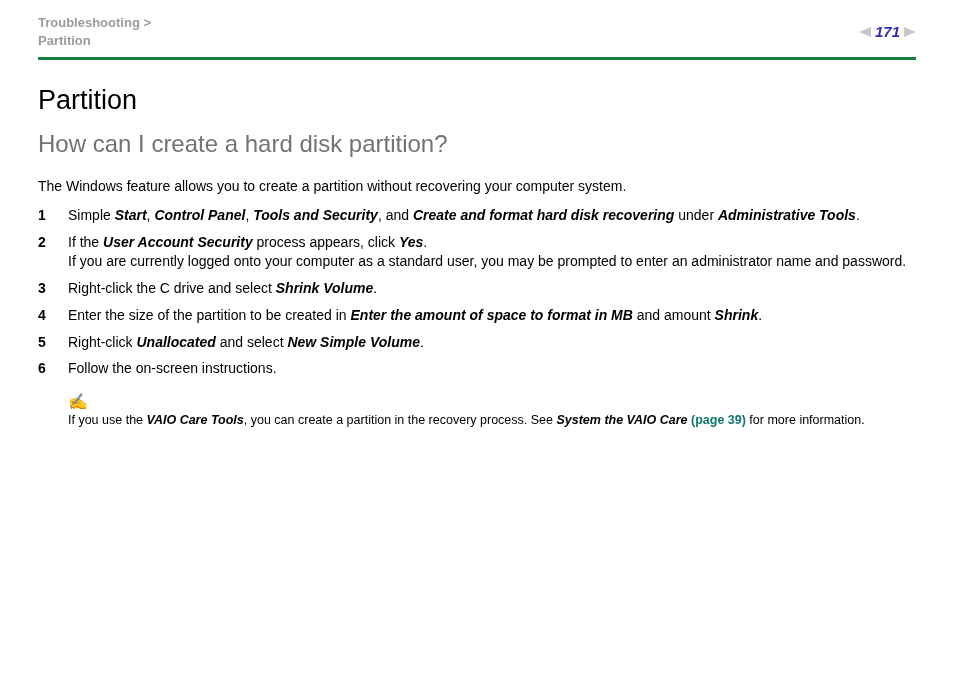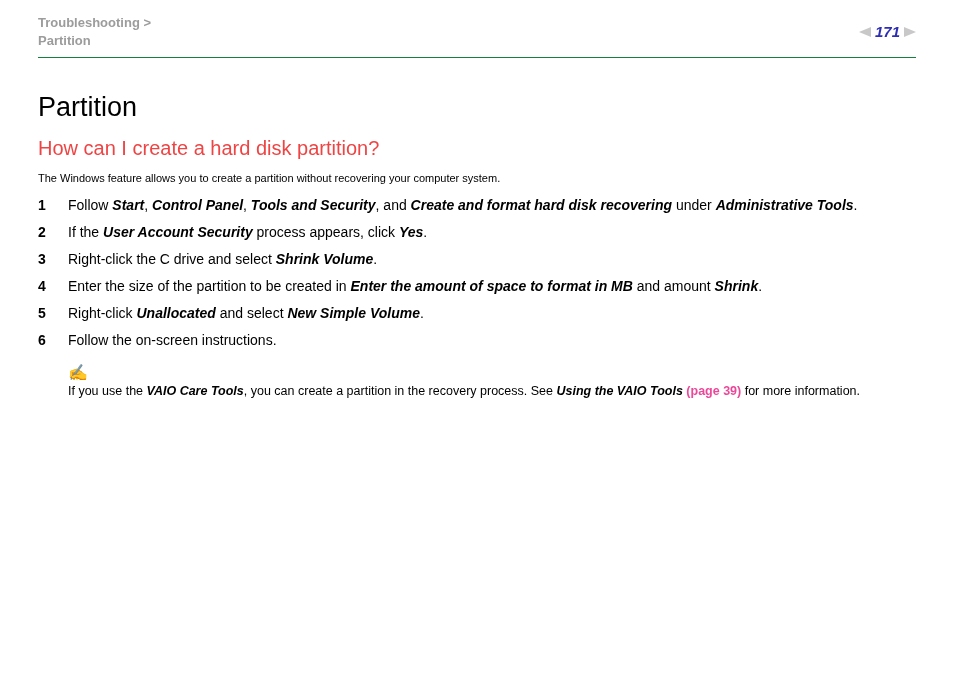--- a/index.html
+++ b/index.html
@@ -14,23 +14,23 @@
     overflow: hidden;
   }
   .page {
     padding: 14px 38px 0 38px;
     position: relative;
   }
   .header {
     display: flex;
     justify-content: space-between;
     align-items: center;
-    border-bottom: 1px solid #15803d;
+    border-bottom: 3px solid #15803d;
     padding-bottom: 8px;
-    margin-bottom: 34px;
+    margin-bottom: 25px;
     gap: 40px;
   }
   .breadcrumb {
     font-size: 13px;
     font-weight: bold;
     color: #9c9c9c;
     line-height: 1.35;
   }
   .pagenum {
     display: flex;
@@ -50,27 +50,27 @@
     border-bottom: 5px solid transparent;
   }
   .arrow-left { border-right: 12px solid #c8c8c8; }
   .arrow-right { border-left: 12px solid #c8c8c8; }
   h1 {
     font-size: 27px;
     font-weight: normal;
     margin: 0 0 14px 0;
   }
   h2 {
-    font-size: 20px;
+    font-size: 24px;
     font-weight: normal;
-    color: #ef4444;
-    margin: 0 0 12px 0;
+    color: #737373;
+    margin: 0 0 20px 0;
   }
   .intro {
-    font-size: 11px;
+    font-size: 14px;
     margin: 0 0 12px 0;
   }
   ol {
     list-style: none;
     padding: 0;
     margin: 0;
     counter-reset: item;
   }
   ol li {
     counter-increment: item;
@@ -92,21 +92,21 @@
     margin-top: 14px;
     padding-left: 30px;
     font-size: 12.5px;
   }
   .note-icon {
     color: #2d2db5;
     font-size: 16px;
     display: block;
     margin-bottom: 2px;
   }
-  .blue-link { color: #ec4899; font-weight: bold; }
+  .blue-link { color: #0f766e; font-weight: bold; }
   b { font-weight: bold; font-style: italic; }
 </style>
 </head>
 <body>
 
 <div class="page">
 
   <div class="header">
     <div class="breadcrumb">
       <span>Troubleshooting &gt;</span><br>
@@ -118,37 +118,38 @@
       <span class="arrow arrow-right"></span>
     </div>
   </div>
 
   <h1>Partition</h1>
   <h2>How can I create a hard disk partition?</h2>
   <p class="intro">The Windows feature allows you to create a partition without recovering your computer system.</p>
 
   <ol>
     <li>
-      <span>Follow </span><b>Start</b><span>, </span><b>Control Panel</b><span>, </span><b>Tools and Security</b><span>, and </span><b>Create and format hard disk recovering</b><span> under </span><b>Administrative Tools</b><span>.</span>
+      <span>Simple </span><b>Start</b><span>, </span><b>Control Panel</b><span>, </span><b>Tools and Security</b><span>, and </span><b>Create and format hard disk recovering</b><span> under </span><b>Administrative Tools</b><span>.</span>
     </li>
     <li>
       <span>If the </span><b>User Account Security</b><span> process appears, click </span><b>Yes</b><span>.</span><br>
+      <span>If you are currently logged onto your computer as a standard user, you may be prompted to enter an administrator name and password.</span>
     </li>
     <li>
       <span>Right-click the C drive and select </span><b>Shrink Volume</b><span>.</span>
     </li>
     <li>
       <span>Enter the size of the partition to be created in </span><b>Enter the amount of space to format in MB</b><span> and amount </span><b>Shrink</b><span>.</span>
     </li>
     <li>
       <span>Right-click </span><b>Unallocated</b><span> and select </span><b>New Simple Volume</b><span>.</span>
     </li>
     <li>
       <span>Follow the on-screen instructions.</span>
     </li>
   </ol>
 
   <div class="note">
     <span class="note-icon">✍</span>
-    <span>If you use the </span><b>VAIO Care Tools</b><span>, you can create a partition in the recovery process. See </span><b>Using the VAIO Tools </b><span class="blue-link">(page 39)</span><span> for more information.</span>
+    <span>If you use the </span><b>VAIO Care Tools</b><span>, you can create a partition in the recovery process. See </span><b>System the VAIO Care </b><span class="blue-link">(page 39)</span><span> for more information.</span>
   </div>
 
 </div>
 
 </body></html>

